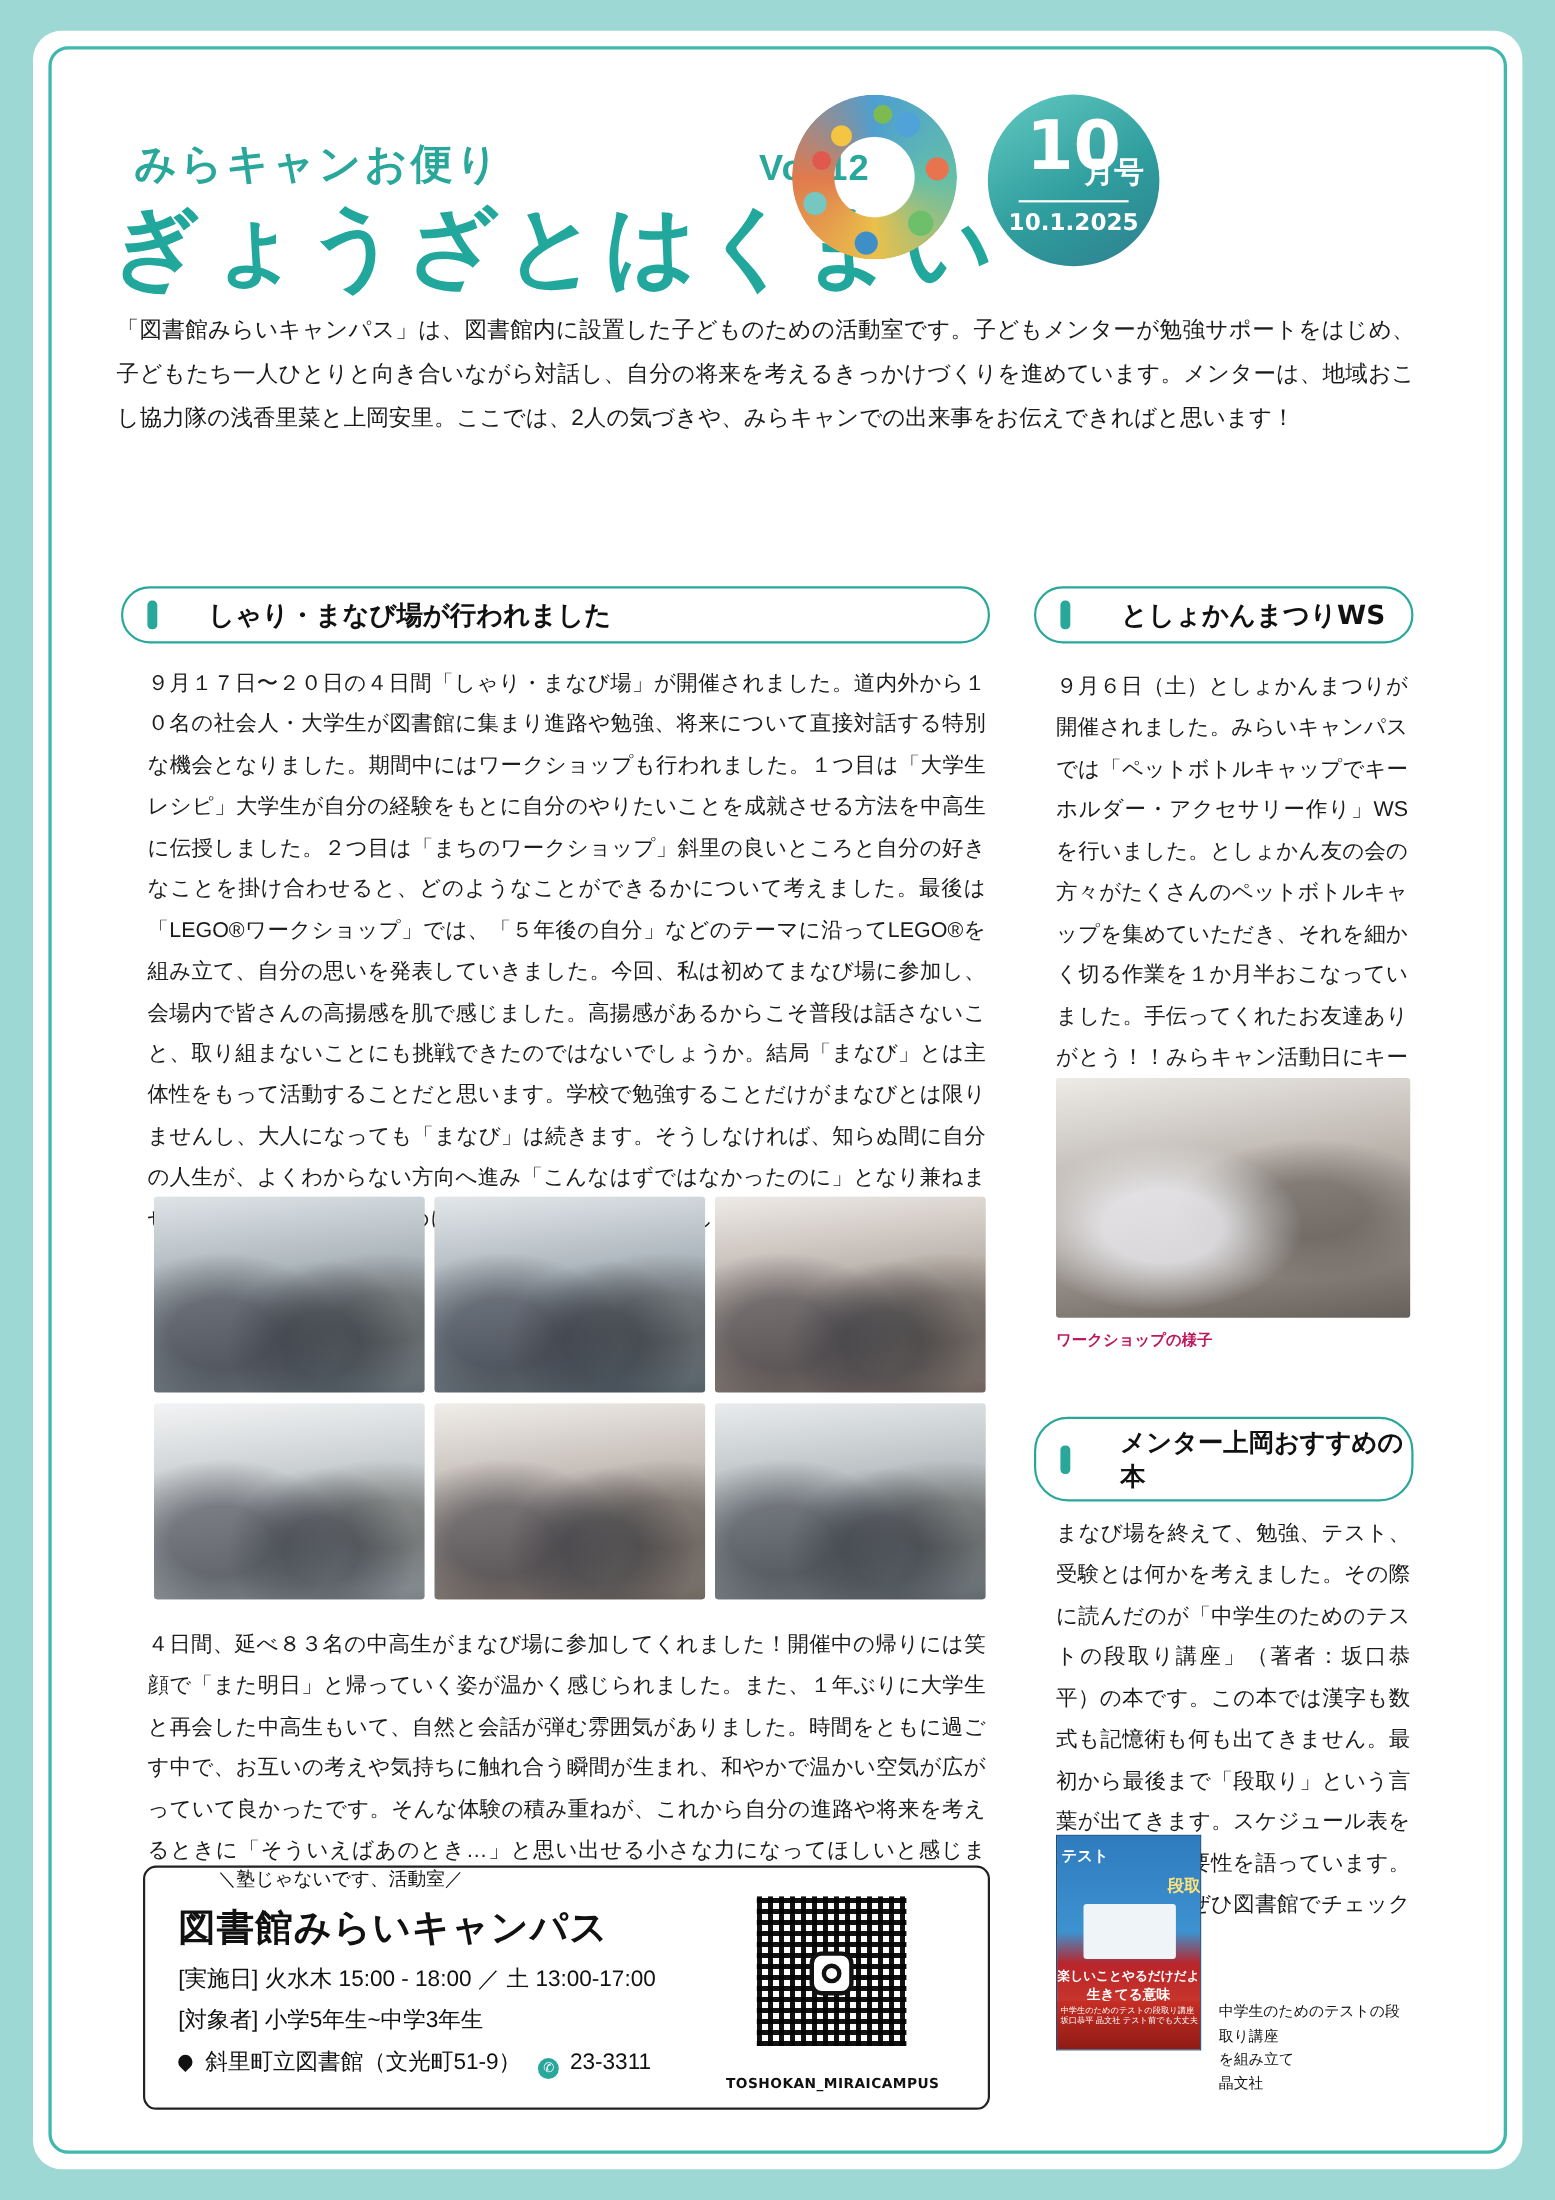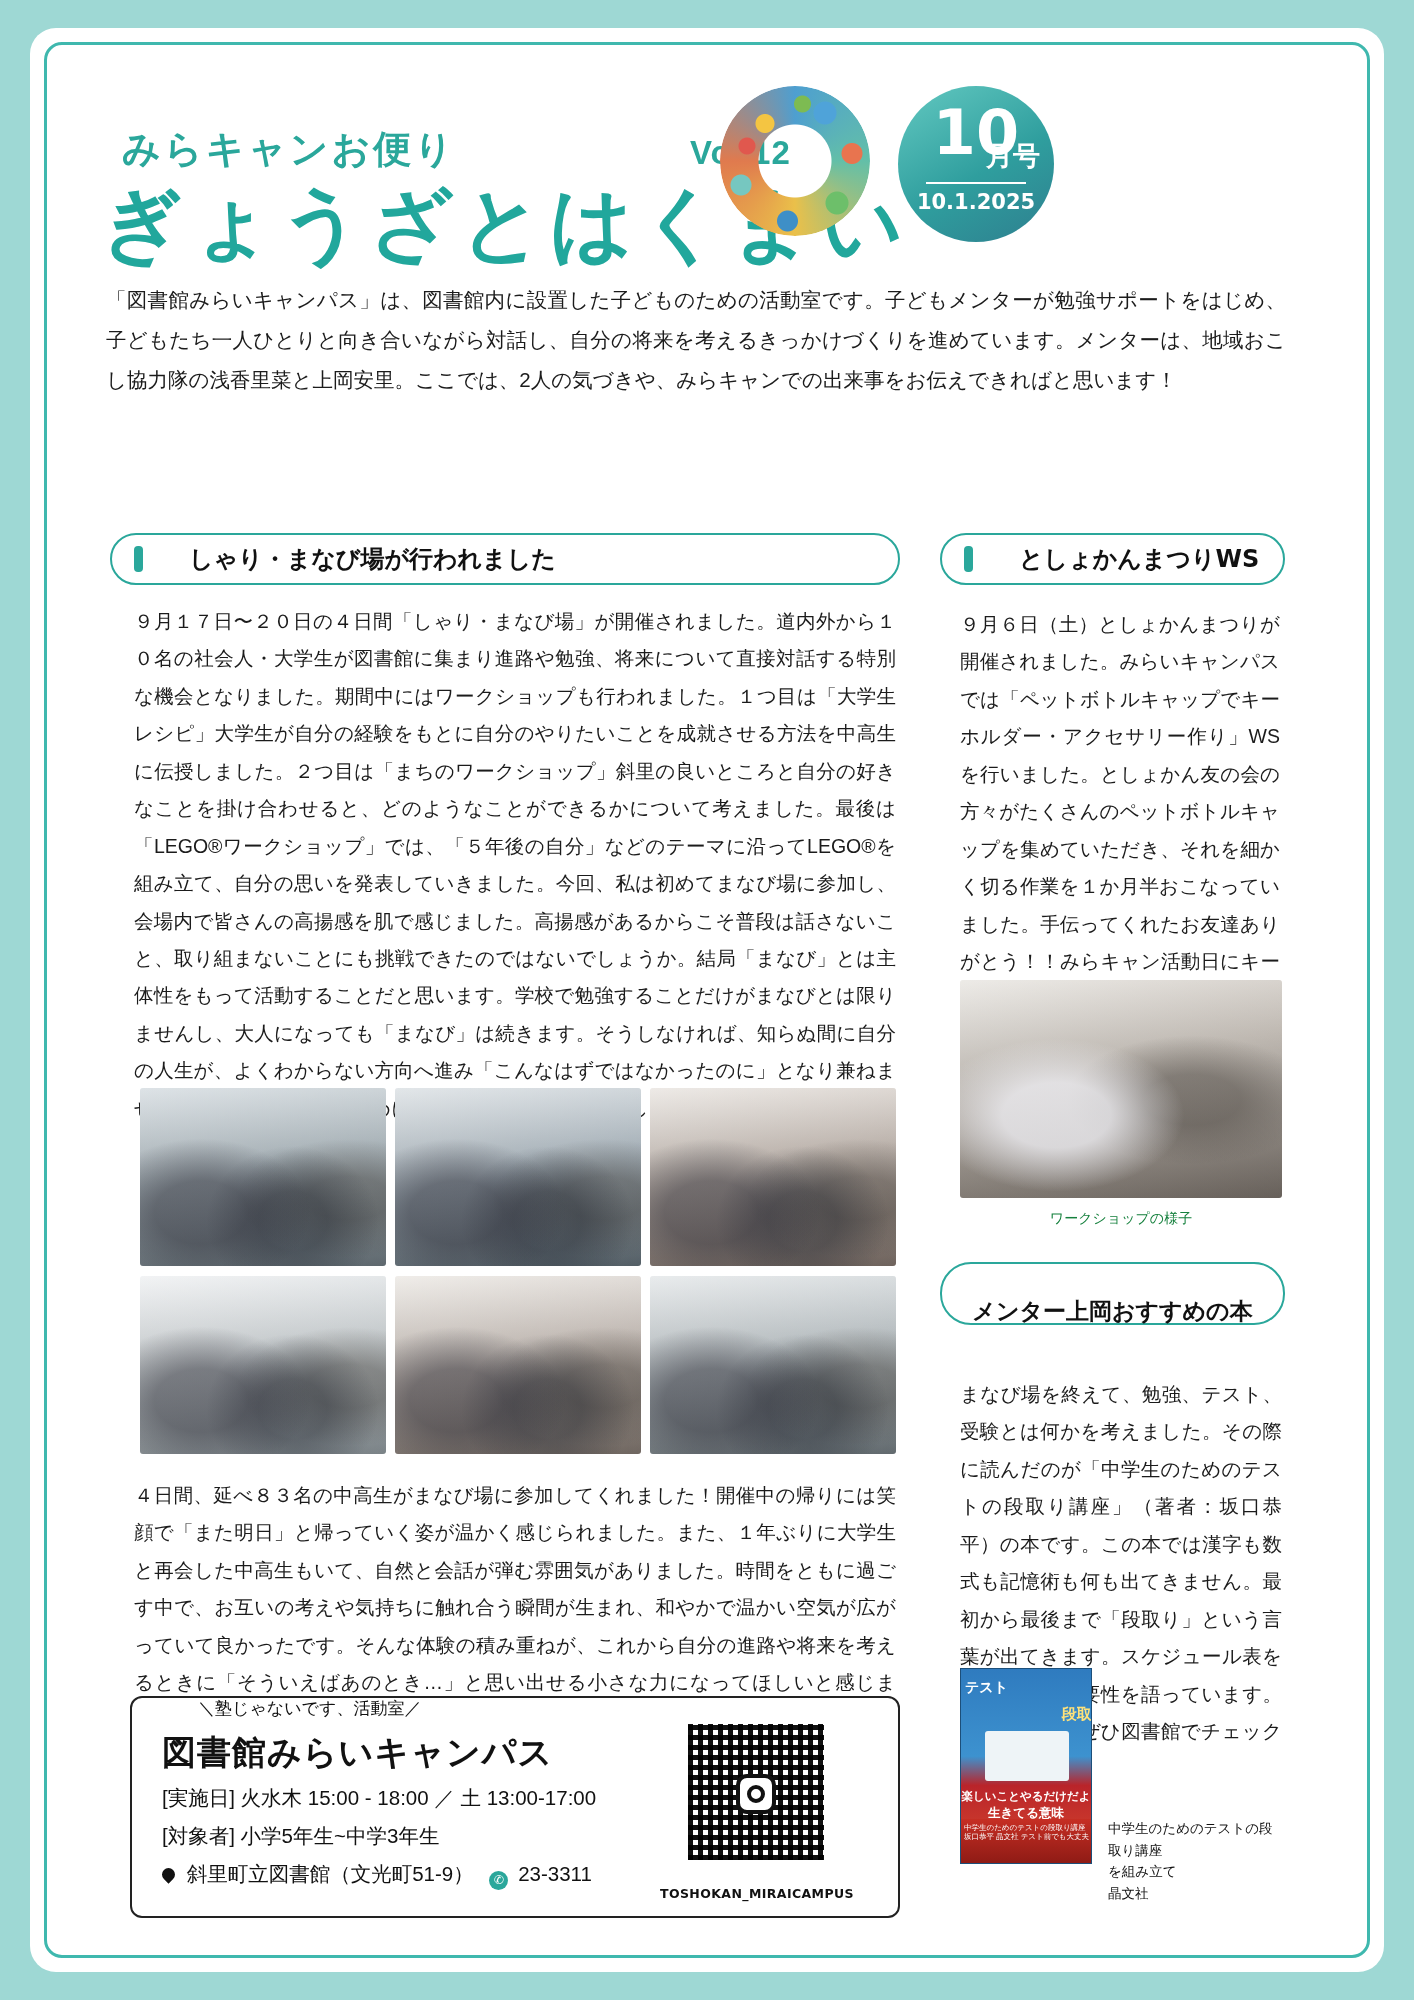--- a/index.html
+++ b/index.html
@@ -109,21 +109,21 @@
     width:9px;height:26px;background:#2aa79b;border-radius:4px;
     margin-left:22px;margin-right:14px;
   }
   .sec-head .txt{
     font-size:24px;font-weight:bold;color:#111;
     font-family:"DejaVu Sans",sans-serif;
   }
 
   #head-main{left:80px;top:505px;width:790px;height:52px;}
   #head-ws{left:910px;top:505px;width:345px;height:52px;}
-  #head-book{left:910px;top:1234px;width:345px;height:63px;border-radius:31px;flex-direction:column;}
+  #head-book{left:910px;top:1260px;width:345px;height:77px;border-radius:31px;}
   #head-book .txt{font-size:23px;}
 
   
   .col-main{
     position:absolute;left:104px;top:575px;width:762px;
     font-size:19.5px;line-height:1.92;color:#1b1b1b;text-align:justify;
   }
   .col-main2{
     position:absolute;left:104px;top:1449px;width:762px;
     font-size:19.5px;line-height:1.92;color:#1b1b1b;text-align:justify;
@@ -206,22 +206,22 @@
     overflow:hidden;
   }
   .ws-photo::after{
     content:"";position:absolute;inset:0;
     background:
       radial-gradient(ellipse at 30% 62%, rgba(240,240,245,.75) 0 17%, transparent 40%),
       radial-gradient(ellipse at 72% 55%, rgba(60,55,50,.40) 0 15%, transparent 38%),
       linear-gradient(to bottom, rgba(255,255,255,.26), rgba(0,0,0,.16));
   }
   .ws-cap{
-    position:absolute;left:930px;top:1182px;width:322px;text-align:center;
-    font-size:14px;color:#15803d;
+    position:absolute;left:930px;top:1182px;width:322px;text-align:left;
+    font-size:14px;color:#be185d;font-weight:bold;
   }
   .col-book{
     position:absolute;left:930px;top:1348px;width:322px;
     font-size:19.5px;line-height:1.92;color:#1b1b1b;text-align:justify;
   }
   .book-wrap{
     position:absolute;left:930px;top:1640px;width:322px;height:252px;
   }
   .book-cover{
     position:absolute;left:0;top:0;width:132px;height:196px;

